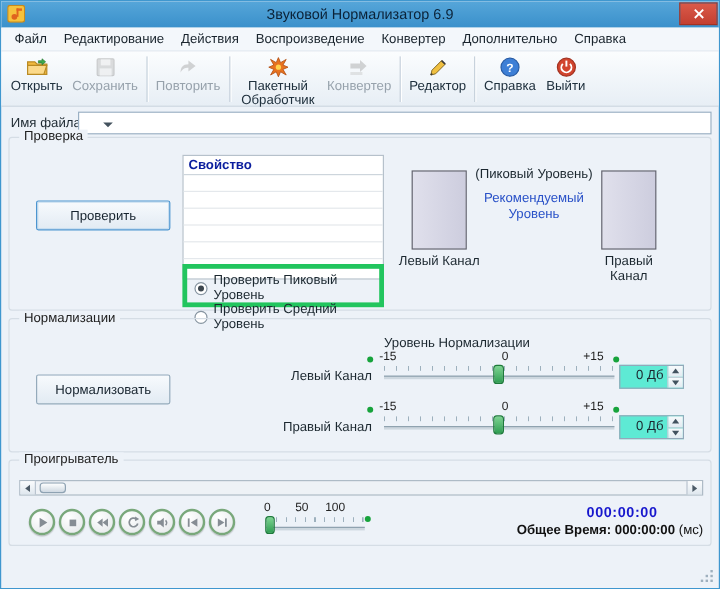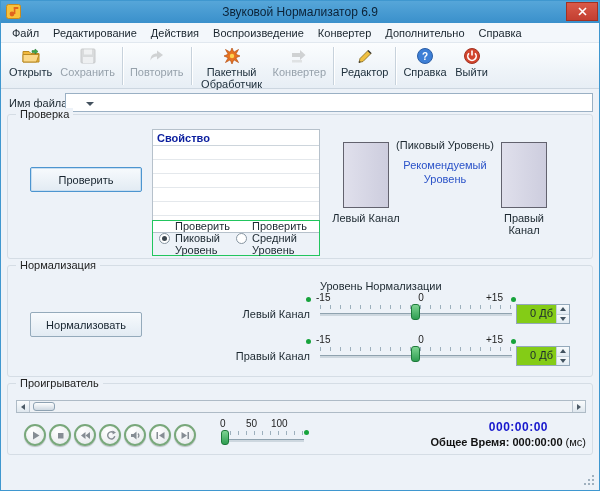--- a/index.html
+++ b/index.html
@@ -60,41 +60,41 @@
   .proptable { position:absolute; background:#fff; border:1px solid #b6c1cb; }
   .proptable .th { height:16px; line-height:16px; padding-left:4px; color:#0b1e9e;
                    font-weight:bold; border-bottom:1px solid #cdd5dc; }
   .proptable .tr { height:14px; border-bottom:1px solid #e4e8ec; }
 
   
   .meter { position:absolute; background:linear-gradient(to right,#e0e0ec,#cdcdde);
            border:1px solid #62626e; }
 
   
-  .radiobox { position:absolute; border:1px solid #22c55e; padding:4px 6px;
-              display:flex; flex-direction:row; justify-content:space-evenly; }
+  .radiobox { position:absolute; border:4px solid #22c55e; padding:4px 6px;
+              display:flex; flex-direction:column; justify-content:space-evenly; }
   .radio-row { display:flex; align-items:center; gap:5px; }
   .radio { width:11px; height:11px; border-radius:50%; border:1px solid #8795a1;
            background:#fff; position:relative; flex:none; }
   .radio.checked::after { content:""; position:absolute; inset:2px; border-radius:50%;
                           background:#3c464e; }
 
   
   .scale-num { position:absolute; font-size:10px; color:#222; }
   .gdot { position:absolute; width:5px; height:5px; border-radius:50%; background:#17a33c; }
   .ticks { position:absolute; height:4px;
            background:repeating-linear-gradient(to right,#9db0bd 0,#9db0bd 1px,transparent 1px,transparent 10px); }
   .vticks { background:repeating-linear-gradient(to right,#9db0bd 0,#9db0bd 1px,transparent 1px,transparent 8px); }
   .track { position:absolute; height:3px; background:#cdd7df; border-top:1px solid #8fa2af; }
   .thumb { position:absolute; width:9px; height:16px; border-radius:3px;
            background:linear-gradient(#7ed492,#2f9e52); border:1px solid #1d7a3a; }
   .ch-label { position:absolute; text-align:right; }
 
   
-  .spinner { position:absolute; background:#84cc16; border:1px solid #93a8ba; display:flex; }
+  .spinner { position:absolute; background:#5eead4; border:1px solid #93a8ba; display:flex; }
   .spin-val { flex:1; text-align:right; padding:2px 3px 0 0; }
   .spin-btns { width:13px; border-left:1px solid #c3cfd9; display:flex; flex-direction:column; }
   .spin-btn { flex:1; background:linear-gradient(#f7fafc,#e2ebf2); display:flex;
               align-items:center; justify-content:center; }
   .spin-btn + .spin-btn { border-top:1px solid #c3cfd9; }
   .tri-up { width:0; height:0; border-left:3px solid transparent; border-right:3px solid transparent;
             border-bottom:4px solid #41525f; }
   .tri-down { width:0; height:0; border-left:3px solid transparent; border-right:3px solid transparent;
               border-top:4px solid #41525f; }
 
@@ -282,21 +282,21 @@
         <span>Проверить Пиковый Уровень</span>
       </div>
       <div class="radio-row">
         <span class="radio"></span>
         <span>Проверить Средний Уровень</span>
       </div>
     </div>
   </div>
 
   <div class="groupbox" style="left:6px; top:264px; width:586px; height:112px;">
-    <span class="legend">Нормализация</span>
+    <span class="legend">Нормализации</span>
 
     <div class="btn" style="left:22px; top:46px; width:112px; height:25px;">
       <span>Нормализовать</span>
     </div>
 
     <span class="abs" style="left:312px; top:14px; width:200px; ">Уровень Нормализации</span>
 
     <span class="scale-num" style="left:308px; top:26px;">-15</span>
     <span class="scale-num" style="left:399px; top:26px; width:28px; text-align:center;">0</span>
     <span class="scale-num" style="left:478px; top:26px;">+15</span>

